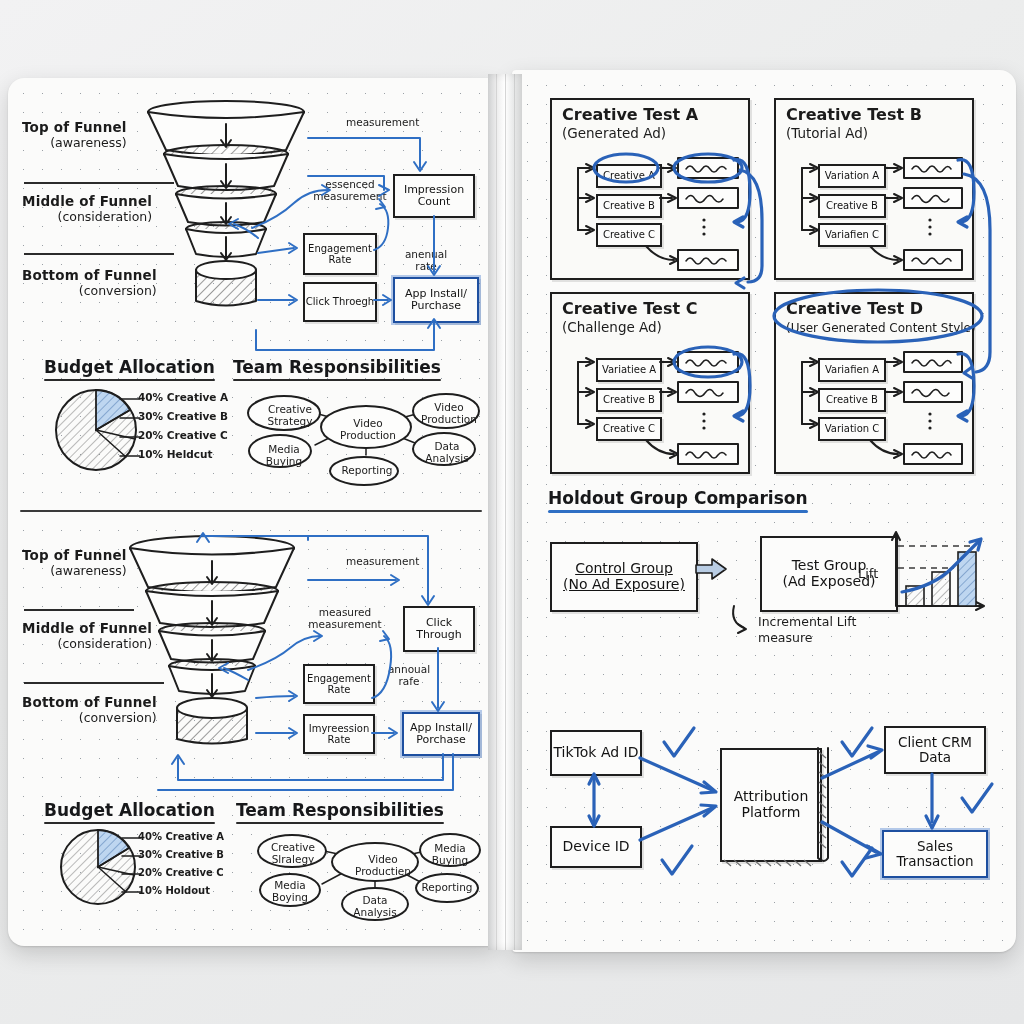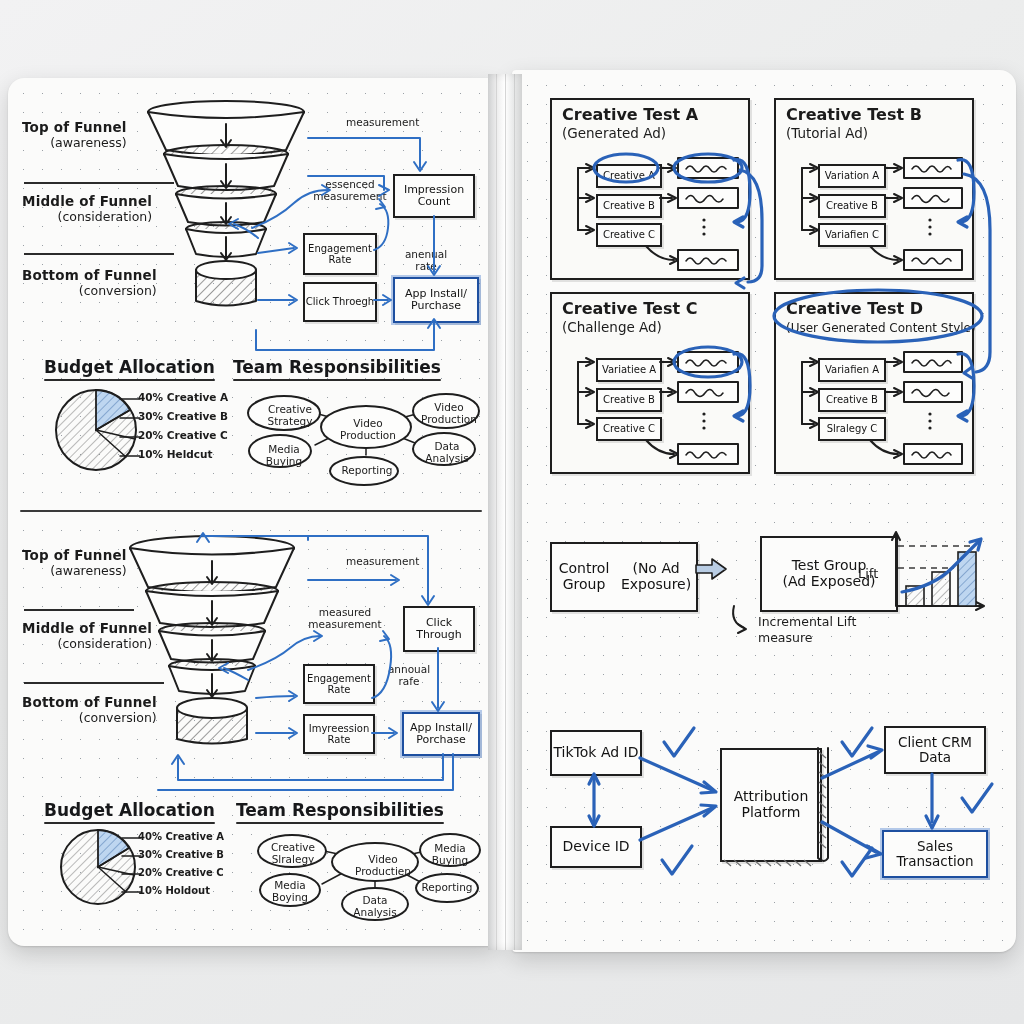--- a/index.html
+++ b/index.html
@@ -469,21 +469,21 @@
       <span>Creative Test D</span><br>
       <span style="font-size:12px;font-weight:400;">(User Generated Content Style)</span>
     </div>
     <div class="box sm" style="left:306px;top:288px;width:64px;height:20px;">
         <span>Variafien A</span>
       </div>
     <div class="box sm" style="left:306px;top:318px;width:64px;height:20px;">
         <span>Creative B</span>
       </div>
     <div class="box sm" style="left:306px;top:347px;width:64px;height:20px;">
-        <span>Slralegy C</span>
+        <span>Variation C</span>
       </div>
     <svg style="left:262px;top:222px;" width="200" height="182">
       <path class="k" d="M28 70 L28 132"></path>
       <path class="k" d="M28 70 L40 70"></path>
         <path class="k" d="M36 66 L44 70 L36 74"></path>
       <path class="k" d="M28 100 L40 100"></path>
         <path class="k" d="M36 96 L44 100 L36 104"></path>
       <path class="k" d="M28 132 L40 132"></path>
         <path class="k" d="M36 128 L44 132 L36 136"></path>
       <path class="k" d="M112 70 L124 70"></path>
@@ -514,21 +514,24 @@
       <path class="bthick" d="M222 90 Q238 86 238 122 Q238 150 226 152"></path>
       <path class="bthick" d="M231 147 L222 152 L231 157"></path>
       <path class="bthick" d="M446 90 Q462 86 462 122 Q462 150 450 152"></path>
       <path class="bthick" d="M455 147 L446 152 L455 157"></path>
       <path class="bthick" d="M222 284 Q238 280 238 316 Q238 344 226 346"></path>
       <path class="bthick" d="M231 341 L222 346 L231 351"></path>
       <path class="bthick" d="M446 284 Q462 280 462 316 Q462 344 450 346"></path>
       <path class="bthick" d="M455 341 L446 346 L455 351"></path>
     </svg>
 
-    <div class="box" style="left:38px;top:472px;width:144px;height:66px;flex-direction:row;font-size:14px;">
+    <div class="ink sectitle" style="left:36px;top:418px;">
+      <span>Holdout Group Comparison</span><span class="ul"></span>
+    </div>
+    <div class="box" style="left:38px;top:472px;width:144px;height:66px;flex-direction:column;font-size:14px;text-decoration:underline;">
       <span>Control Group</span>
       <span>(No Ad Exposure)</span>
     </div>
     <div class="box" style="left:218px;top:466px;width:134px;height:72px;flex-direction:column;font-size:14px;margin-left:30px;">
       <span>Test Group</span>
       <span>(Ad Exposed)</span>
     </div>
     <svg style="left:182px;top:486px;" width="40" height="30">
       <path d="M2 9 L18 9 L18 3 L32 13 L18 23 L18 17 L2 17 Z" fill="#b9cde4" stroke="#1e1e1e" stroke-width="1.6" stroke-linejoin="round"></path>
     </svg>

